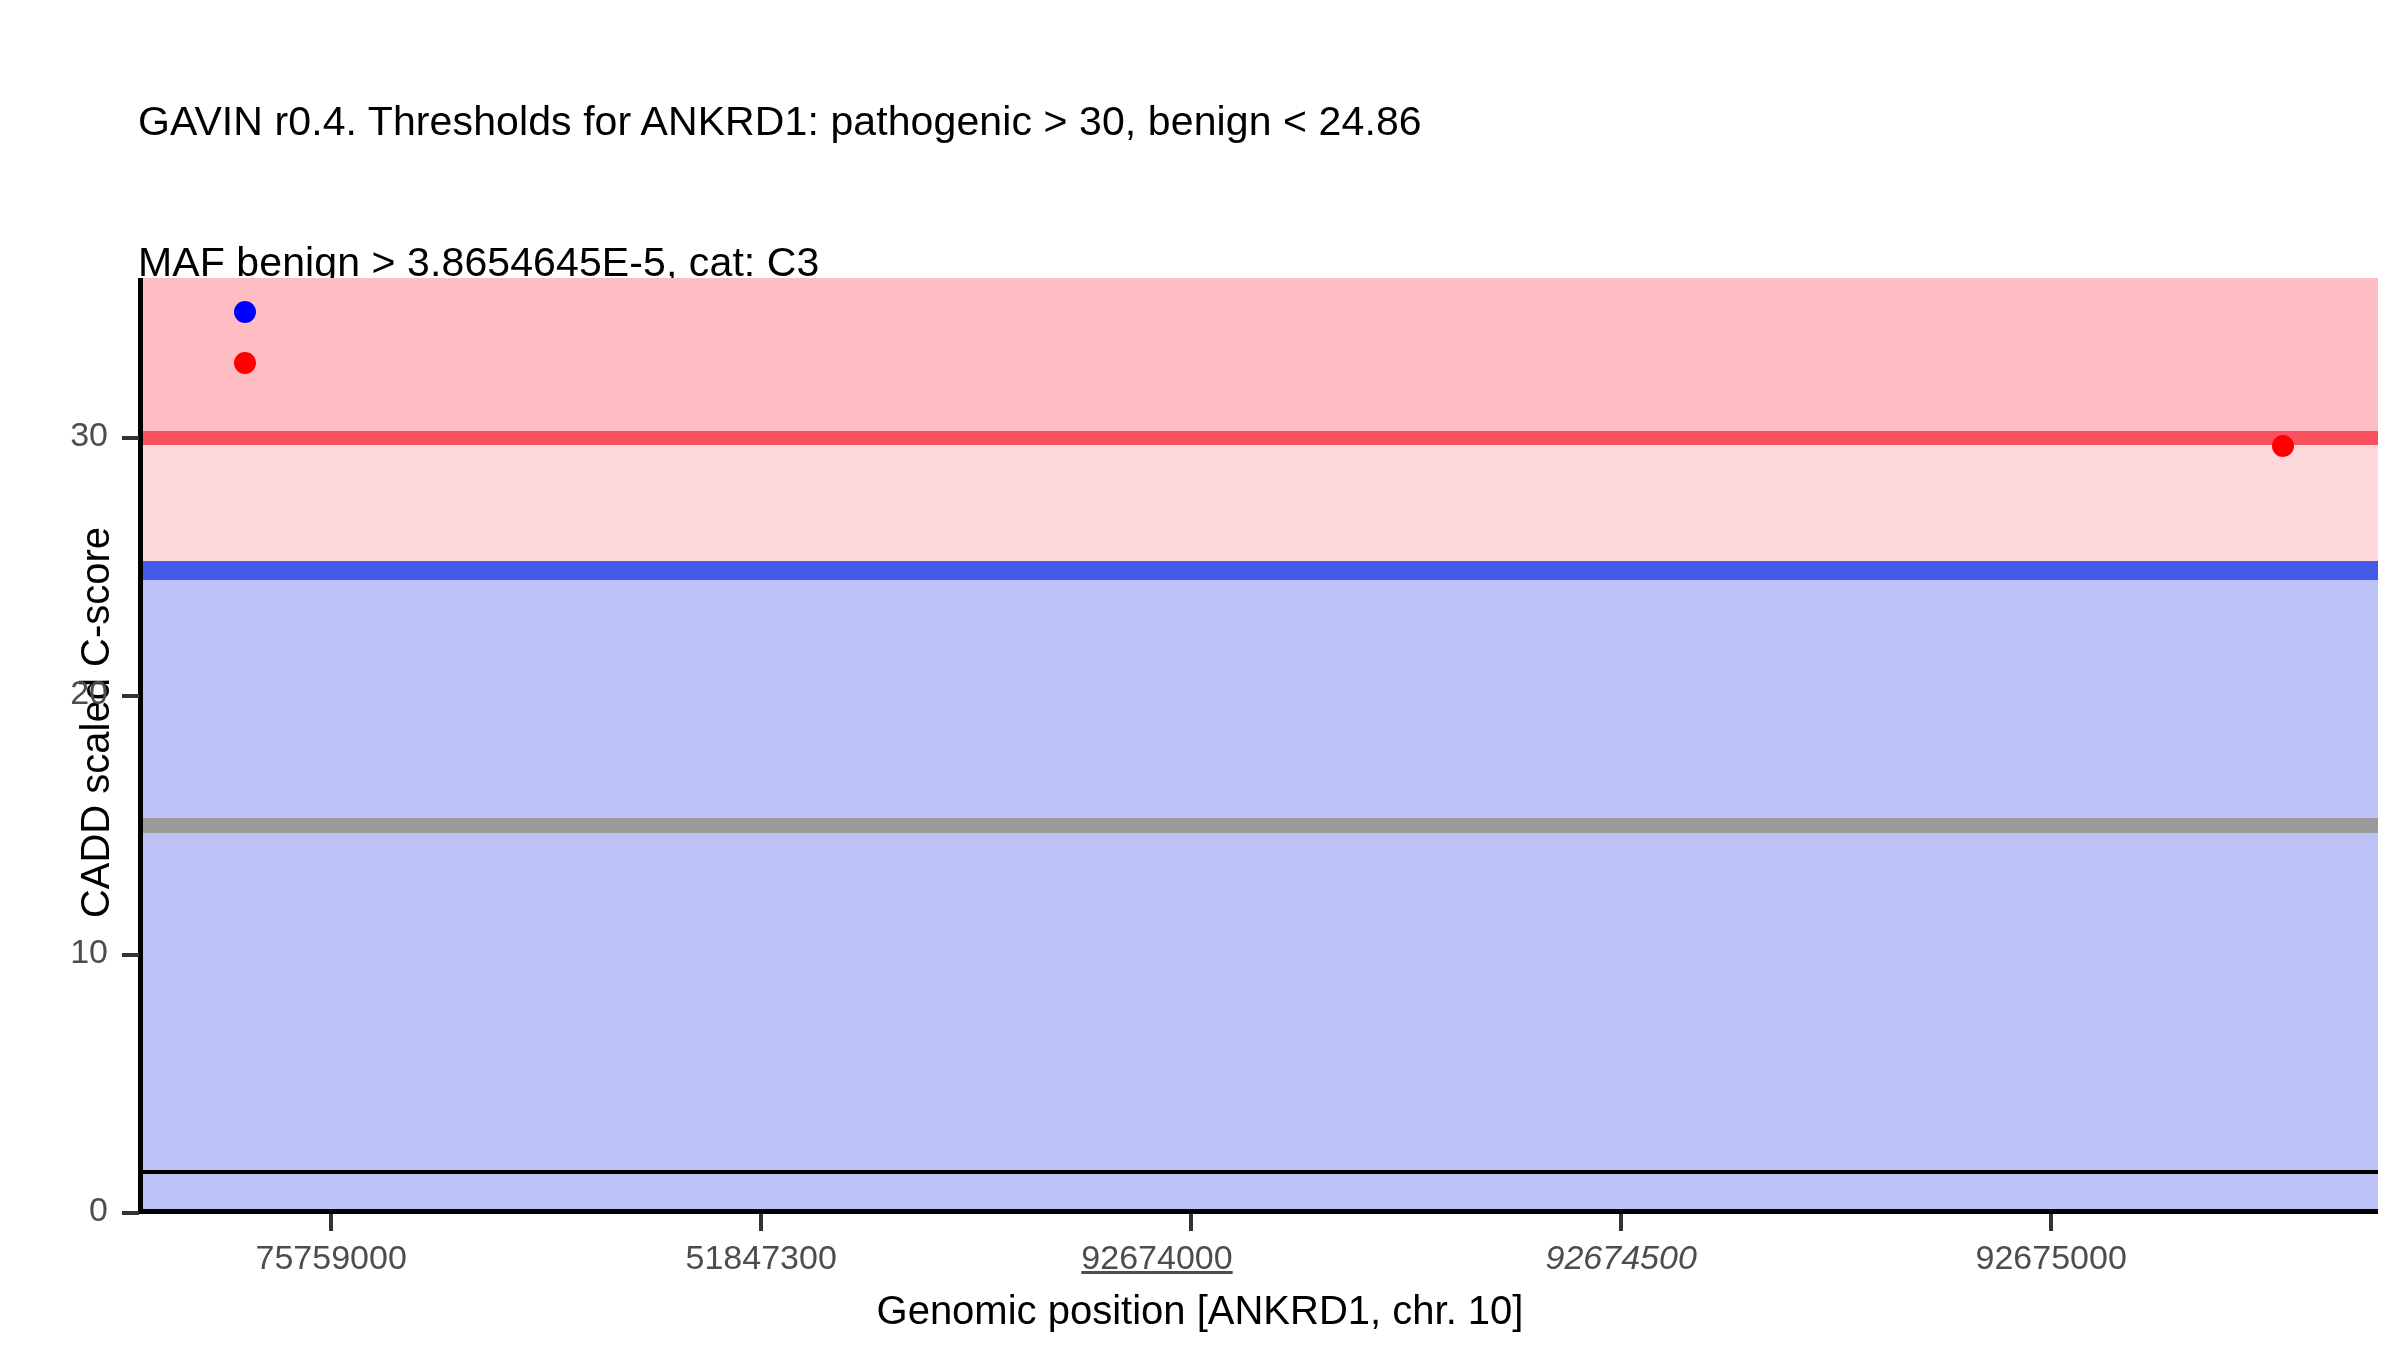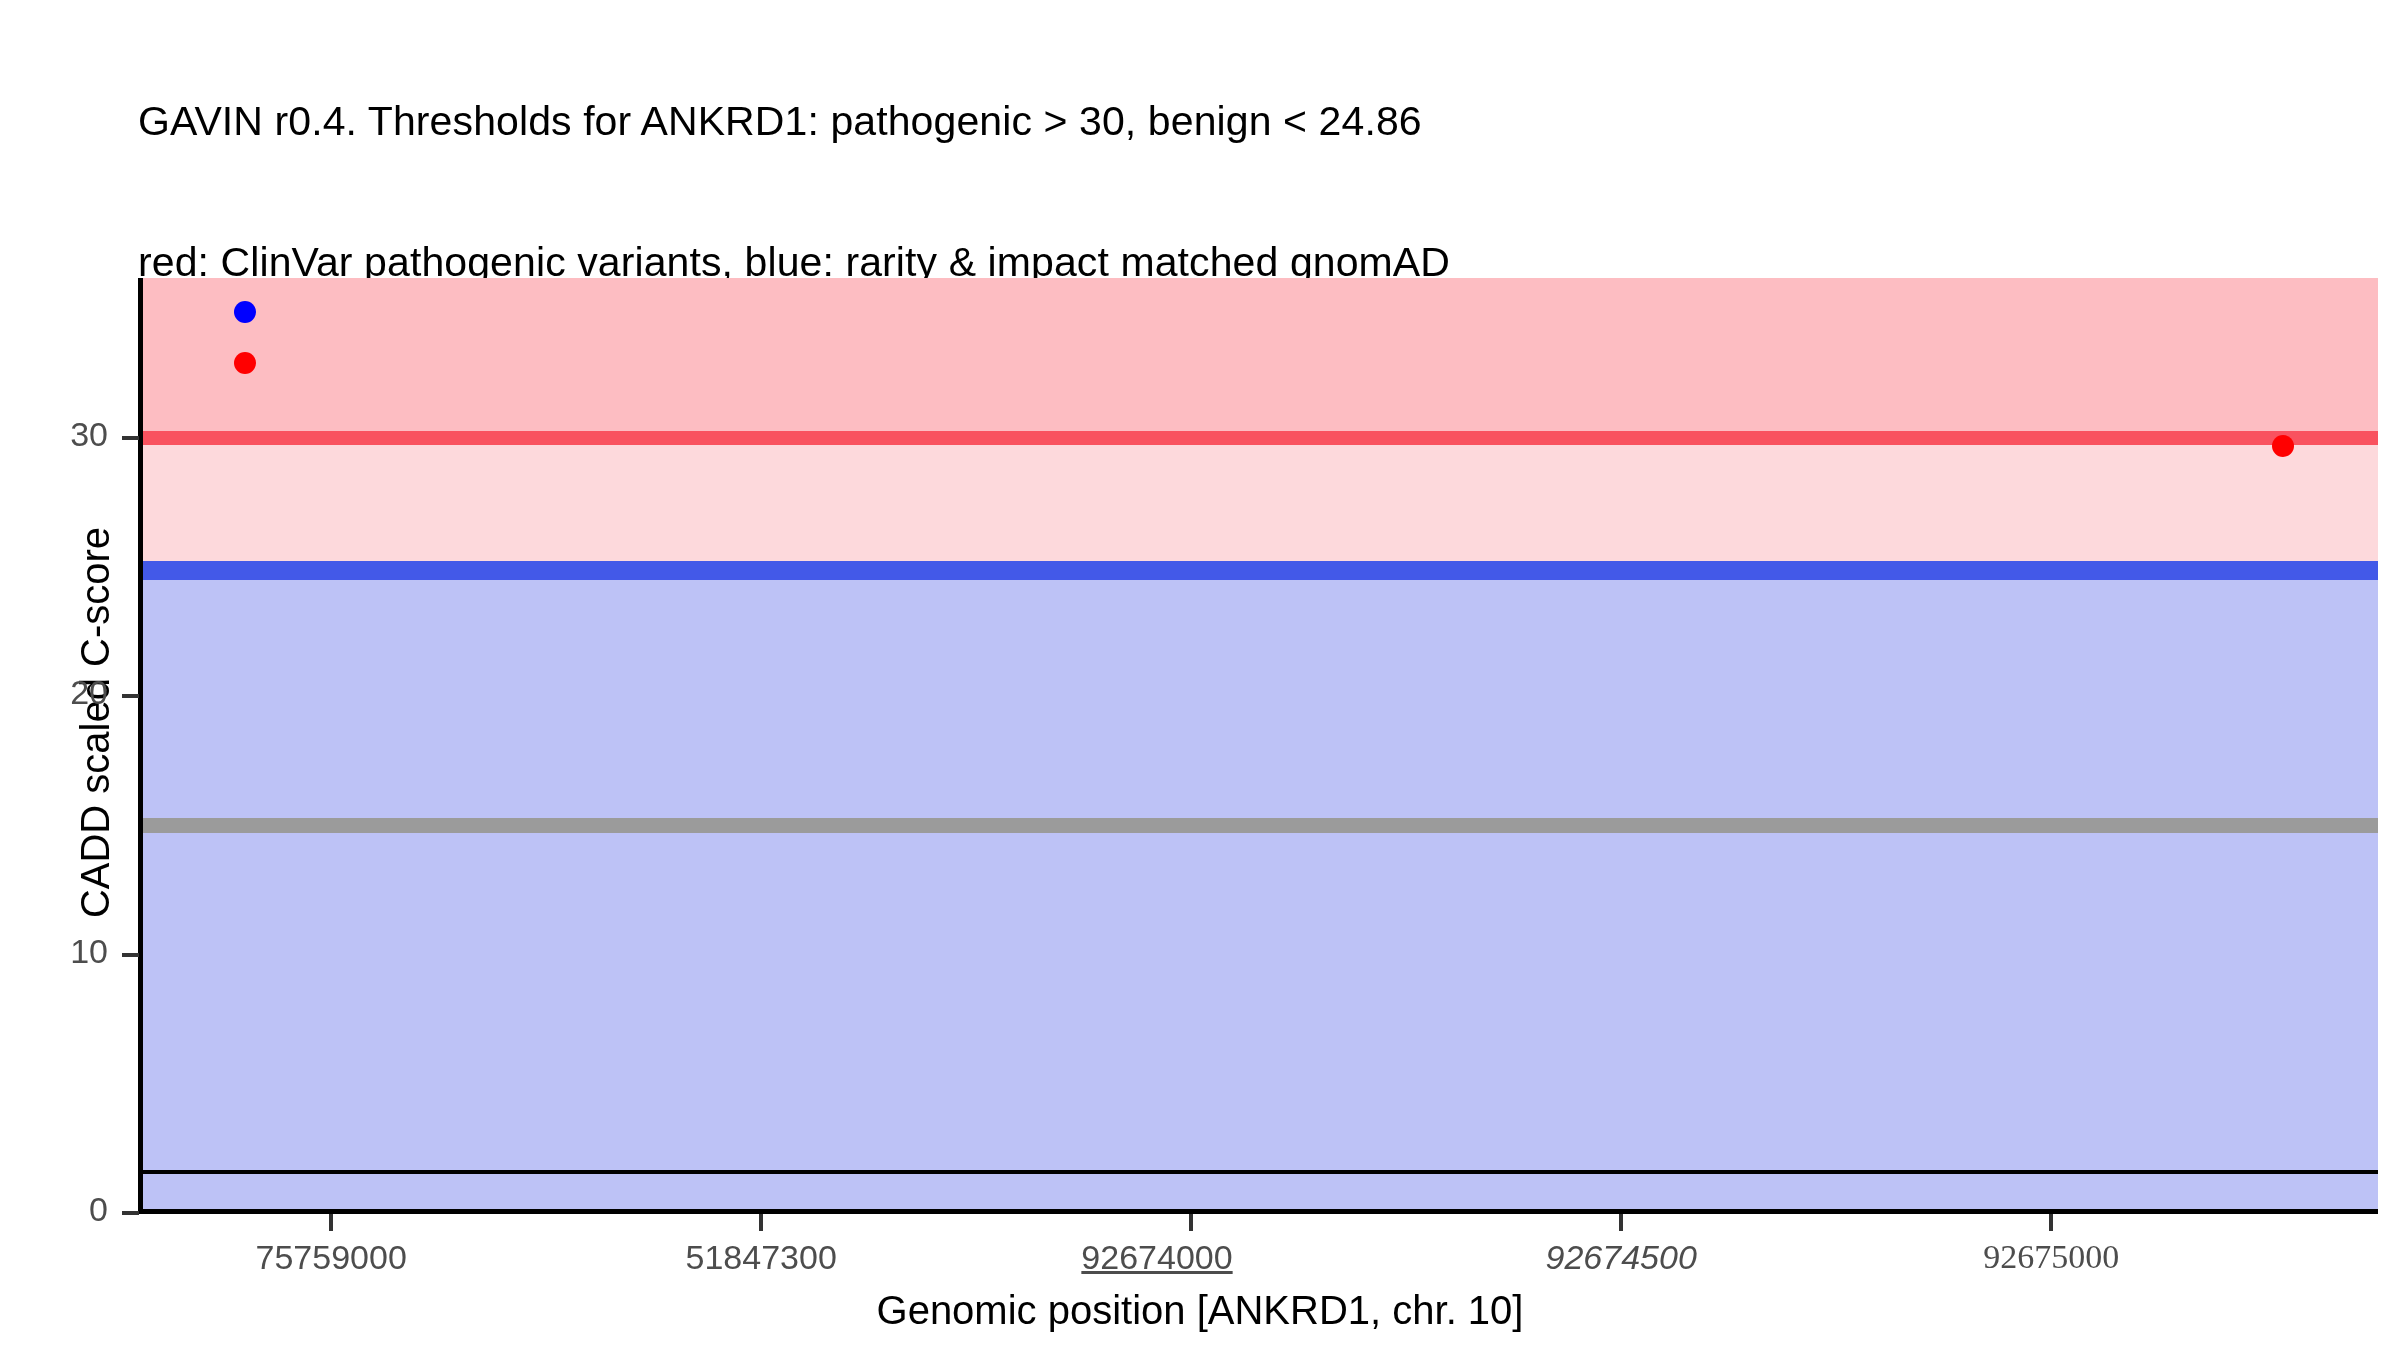--- a/index.html
+++ b/index.html
@@ -132,20 +132,21 @@
     border-radius:50%;
   }
 </style>
 </head>
 <body>
 
 <div id="root">
 
   <div class="title-block">
     <span class="title-line">GAVIN r0.4. Thresholds for ANKRD1: pathogenic &gt; 30, benign &lt; 24.86</span>
+    <span class="title-line">MAF benign &gt; 3.8654645E-5, cat: C3</span>
     <span class="title-line">red: ClinVar pathogenic variants, blue: rarity &amp; impact matched gnomAD</span>
     <span class="title-line">variants, green: RefSeq exons, grey: genome-wide fallback threshold</span>
   </div>
 
   <div class="ylab">CADD scaled C-score</div>
   <div class="xlab">Genomic position [ANKRD1, chr. 10]</div>
 
   <div id="panel">
       <div class="band" style="top: 0px; height: 160.138px; background: rgb(253, 189, 194);"></div>
       <div class="band" style="top: 160.138px; height: 132.76px; background: rgb(253, 217, 220);"></div>
@@ -173,15 +174,15 @@
       <div class="ytick-label" style="top: 415.138px;">30</div>
       <div class="xtick" style="left: 329.2px;"></div>
       <div class="xtick-label" style="left: 331.2px;">75759000</div>
       <div class="xtick" style="left: 759.2px;"></div>
       <div class="xtick-label" style="left: 761.2px;">51847300</div>
       <div class="xtick" style="left: 1189.2px;"></div>
       <div class="xtick-label" style="left: 1157px; text-decoration: underline;">92674000</div>
       <div class="xtick" style="left: 1619.2px;"></div>
       <div class="xtick-label" style="left: 1621.2px; font-style: italic;">92674500</div>
       <div class="xtick" style="left: 2049.2px;"></div>
-      <div class="xtick-label" style="left: 2051.2px; font-family: Liberation Serif, serif;">92675000</div>
+      <div class="xtick-label" style="left: 2051.2px;">92675000</div>
     </div>
 </div>
 
 </body></html>

